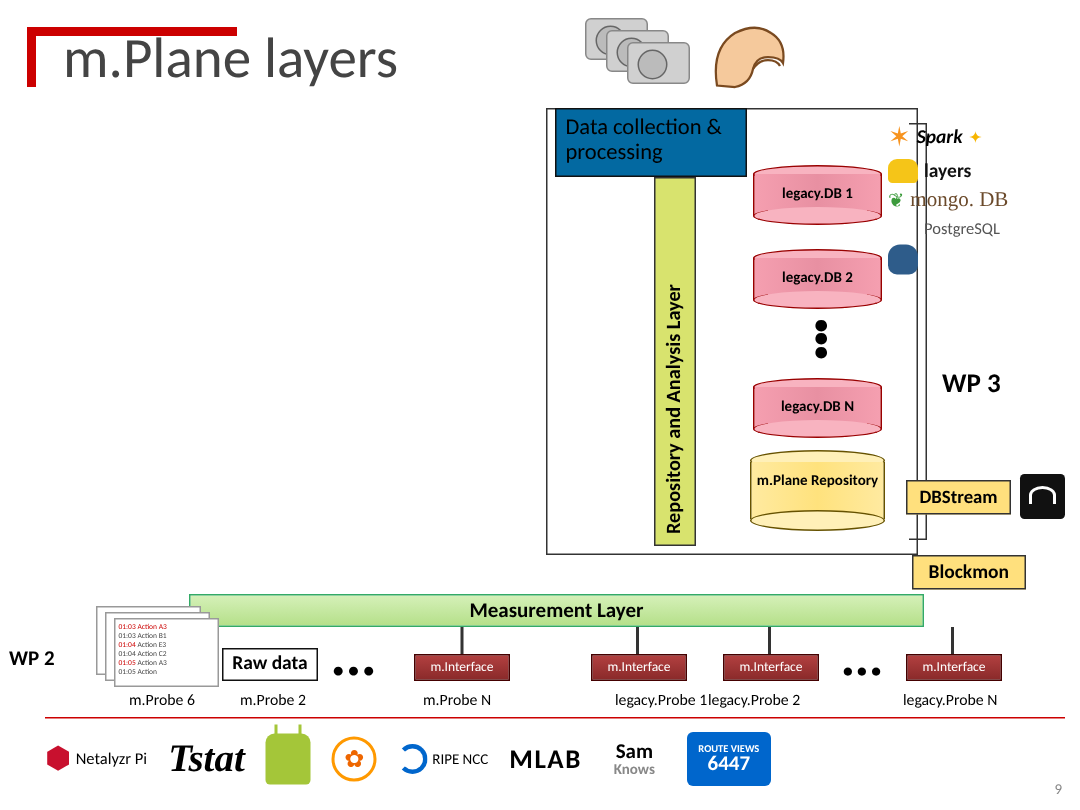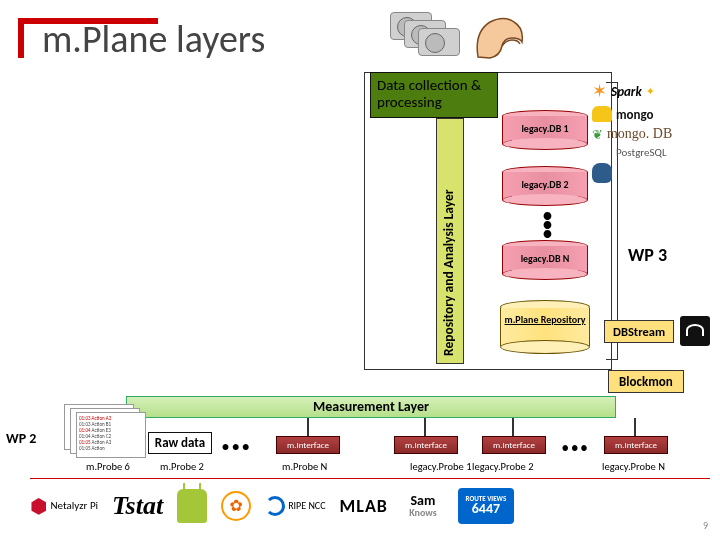--- a/index.html
+++ b/index.html
@@ -5,37 +5,37 @@
   * { box-sizing: border-box; margin: 0; padding: 0; }
   body { width: 720px; height: 540px; font-family: "Segoe UI", Calibri, sans-serif; background: #fff; position: relative; overflow: hidden; }
   .red-frame { position: absolute; top: 18px; left: 18px; width: 140px; height: 40px; border-top: 6px solid #c00; border-left: 6px solid #c00; }
   .title { position: absolute; top: 16px; left: 42px; font-size: 38px; color: #444; font-weight: 300; }
   .servers-icon { position:absolute; top:12px; left:390px; width:80px; height:50px; }
   .hdd { position:absolute; width:42px; height:28px; background:#d0d0d0; border:1px solid #888; border-radius:4px; }
   .hdd::after { content:""; position:absolute; left:6px; top:4px; width:18px; height:18px; border:1px solid #666; border-radius:50%; background:#bbb; }
   .arm-icon { position:absolute; top:12px; left:470px; width:60px; height:55px; }
   .arm-icon svg { width:100%; height:100%; }
 
-  .dc-box { position:absolute; top:72px; left:370px; width:128px; height:46px; background:#4d7c0f; border:1.5px solid #111; font-size:15px; padding:4px 6px; line-height:1.15; }
+  .dc-box { position:absolute; top:72px; left:370px; width:128px; height:46px; background:#0369a1; border:1.5px solid #111; font-size:15px; padding:4px 6px; line-height:1.15; }
   .outer-box { position:absolute; top:72px; left:364px; width:248px; height:298px; border:1.5px solid #333; }
   .ral-bar { position:absolute; top:118px; left:436px; width:28px; height:246px; background:#d8e36e; border:1.5px solid #333; }
   .ral-text { position:absolute; top:356px; left:440px; transform: rotate(-90deg); transform-origin: left top; font-size:13.5px; font-weight:700; white-space:nowrap; }
 
   .cyl { position:absolute; width:86px; height:40px; }
   .cyl .body { position:absolute; top:6px; left:0; width:100%; height:28px; background: linear-gradient(90deg,#f59fb0,#e890a2,#f59fb0); border-left:1px solid #900; border-right:1px solid #900; }
   .cyl .top { position:absolute; top:0; left:0; width:100%; height:12px; background:#f8b3c0; border:1px solid #900; border-radius:50%; }
   .cyl .bot { position:absolute; bottom:0; left:0; width:100%; height:12px; background:#f8b3c0; border:1px solid #900; border-radius:50%; border-top:none; }
   .cyl .lbl { position:absolute; top:12px; left:0; width:100%; text-align:center; font-size:10px; font-weight:700; }
   .dots-v { position:absolute; left:542px; top:212px; font-size:22px; letter-spacing:2px; line-height:0.4; }
   .wp3 { position:absolute; left:628px; top:244px; font-size:18px; font-weight:700; }
   .cyl-rep { position:absolute; width:90px; height:54px; }
   .cyl-rep .body { position:absolute; top:8px; left:0; width:100%; height:38px; background: linear-gradient(90deg,#ffeaa0,#ffe27d,#ffeaa0); border-left:1px solid #665200; border-right:1px solid #665200; }
   .cyl-rep .top { position:absolute; top:0; left:0; width:100%; height:14px; background:#fff0b8; border:1px solid #665200; border-radius:50%; }
   .cyl-rep .bot { position:absolute; bottom:0; left:0; width:100%; height:14px; background:#fff0b8; border:1px solid #665200; border-radius:50%; }
-  .cyl-rep .lbl { position:absolute; top:14px; left:0; width:100%; text-align:center; font-size:10px; font-weight:700; line-height:1.1;text-decoration:underline; }
+  .cyl-rep .lbl { position:absolute; top:14px; left:0; width:100%; text-align:center; font-size:10px; font-weight:700; line-height:1.1; }
 
   .logo-col { position:absolute; left:592px; top:80px; width:122px; font-size:13px; }
   .logo-item { display:flex; align-items:center; gap:4px; margin-bottom:4px; }
   .spark-star { color:#f7931e; font-size:18px; }
   .elephant { width:20px; height:16px; background:#f5c518; border-radius:6px 6px 3px 3px; display:inline-block; }
   .hadoop-txt { font-weight:700; color:#111; font-size:13px; }
   .mongo { font-family: Georgia, serif; color:#6b4a2b; font-size:14px; }
   .leaf { color:#3c9b3c; }
   .pg-box { display:flex; align-items:center; gap:4px;margin-left:24px; }
   .pg-head { width:20px; height:20px; background:#2e5c8a; border-radius:40% 40% 30% 30%; display:inline-block; }
@@ -97,21 +97,21 @@
     <div class="bot"></div>
   <div class="lbl">legacy.DB 1</div>
 </div>
 <div class="cyl" style="top:166px; left:502px;">
   <div class="top"></div>
     <div class="body"></div>
     <div class="bot"></div>
   <div class="lbl">legacy.DB 2</div>
 </div>
 <div class="dots-v">•<br>•<br>•</div>
-<div class="cyl" style="top:240px; left:502px;text-decoration:underline;">
+<div class="cyl" style="top:252px; left:502px;text-decoration:underline;">
   <div class="top"></div>
     <div class="body"></div>
     <div class="bot"></div>
   <div class="lbl">legacy.DB N</div>
 </div>
 <div class="wp3">WP 3</div>
 <div class="cyl-rep" style="top:300px; left:500px;">
   <div class="top"></div>
     <div class="body"></div>
     <div class="bot"></div>
@@ -121,21 +121,21 @@
 <div class="bracket-top"></div>
 
 <div class="logo-col">
   <div class="logo-item">
       <span class="spark-star">✶</span>
       <span style="font-style:italic; font-weight:600;">Spark</span>
       <span class="spark-star" style="color:#f7b500;font-size:11px;">✦</span>
     </div>
   <div class="logo-item">
       <span class="elephant"></span>
-      <span class="hadoop-txt">mongo</span>
+      <span class="hadoop-txt">layers</span>
     </div>
   <div class="logo-item">
       <span class="leaf">❦</span>
       <span class="mongo">mongo. DB</span>
     </div>
   <div class="logo-item pg-box">
       <span style="font-size:11px;color:#555;">PostgreSQL</span>
     </div>
   <div class="logo-item">
       <span class="pg-head"></span>

